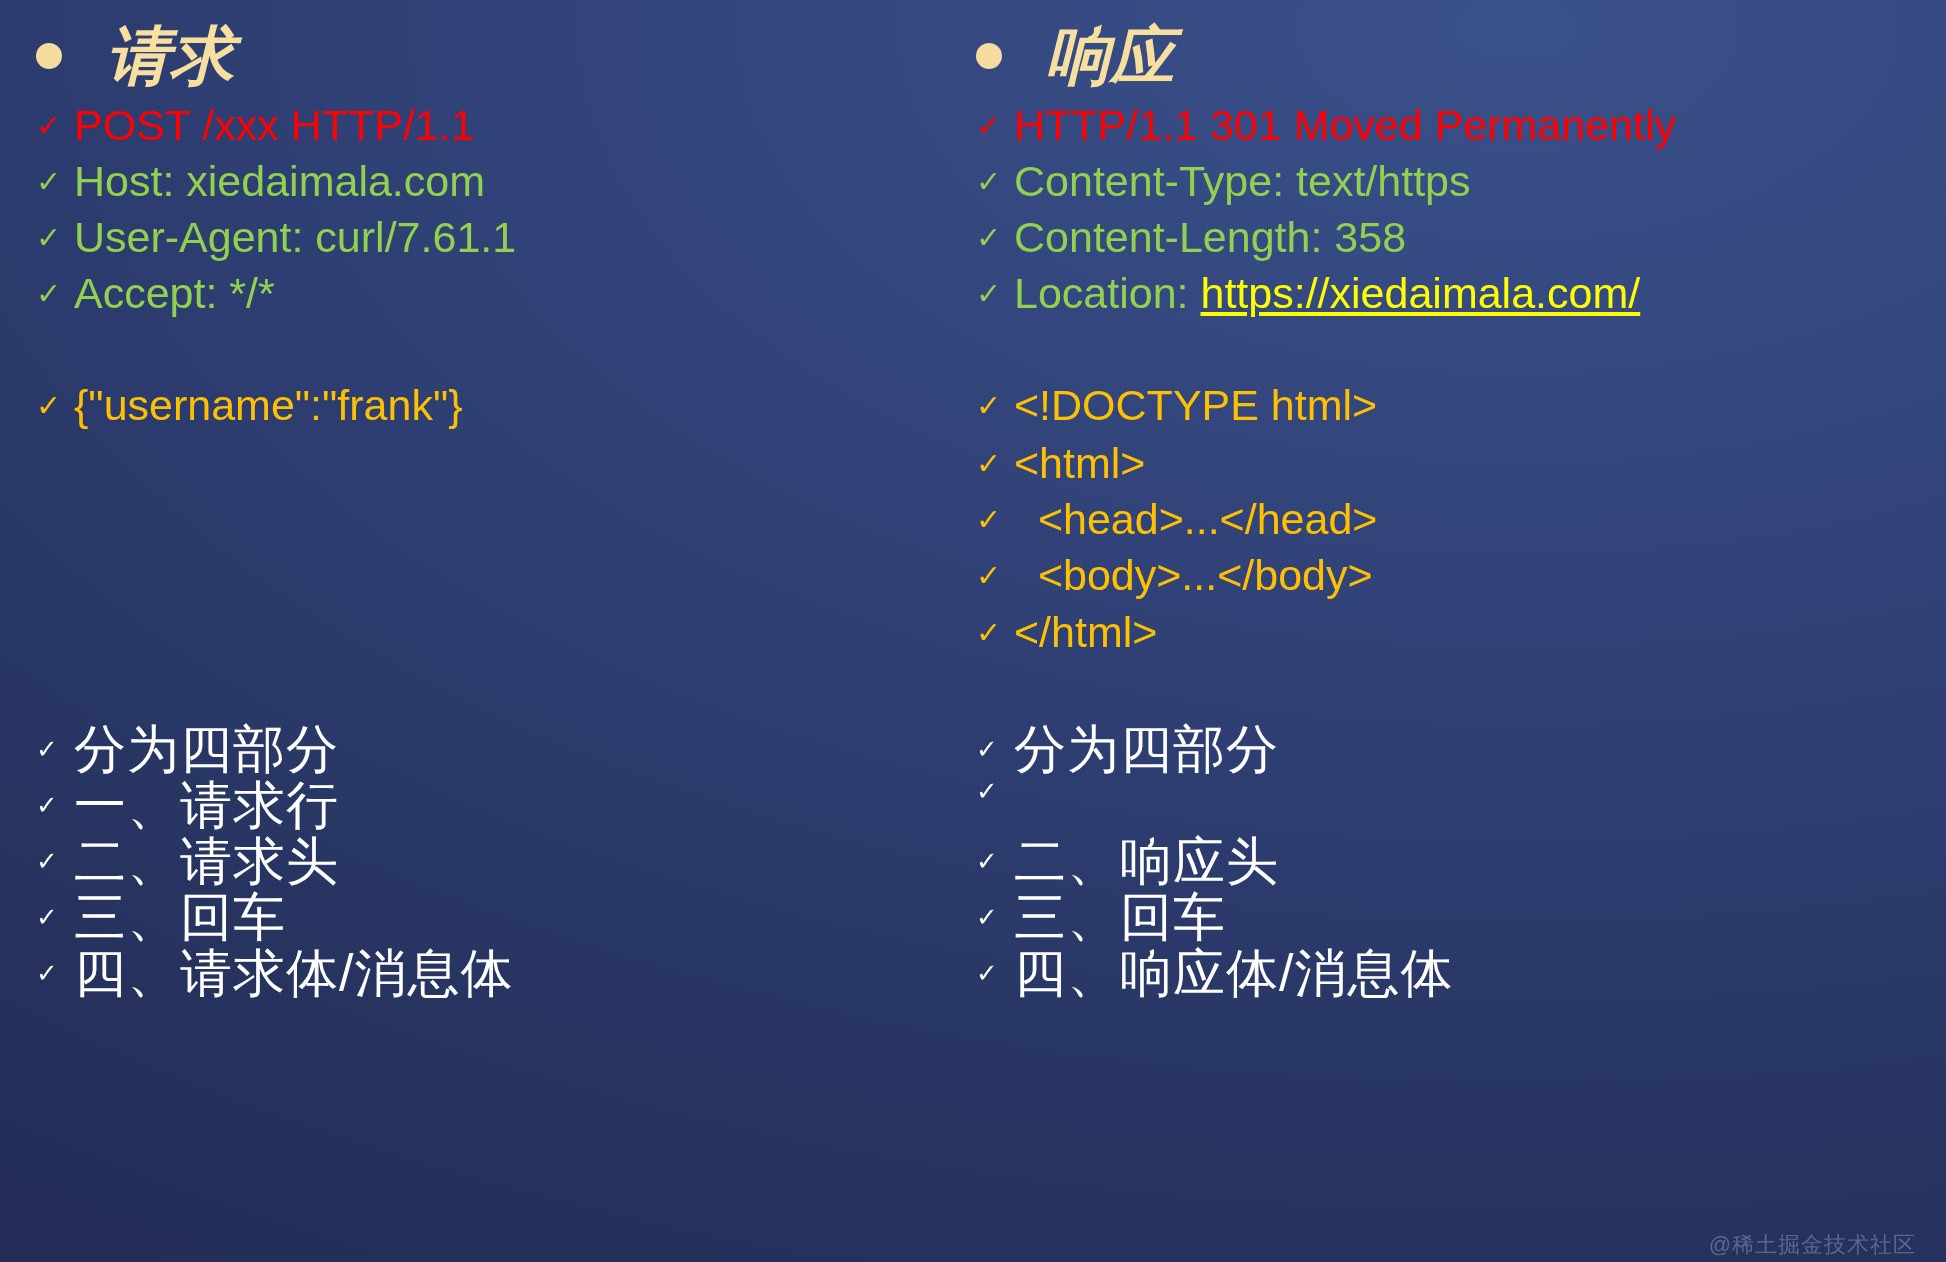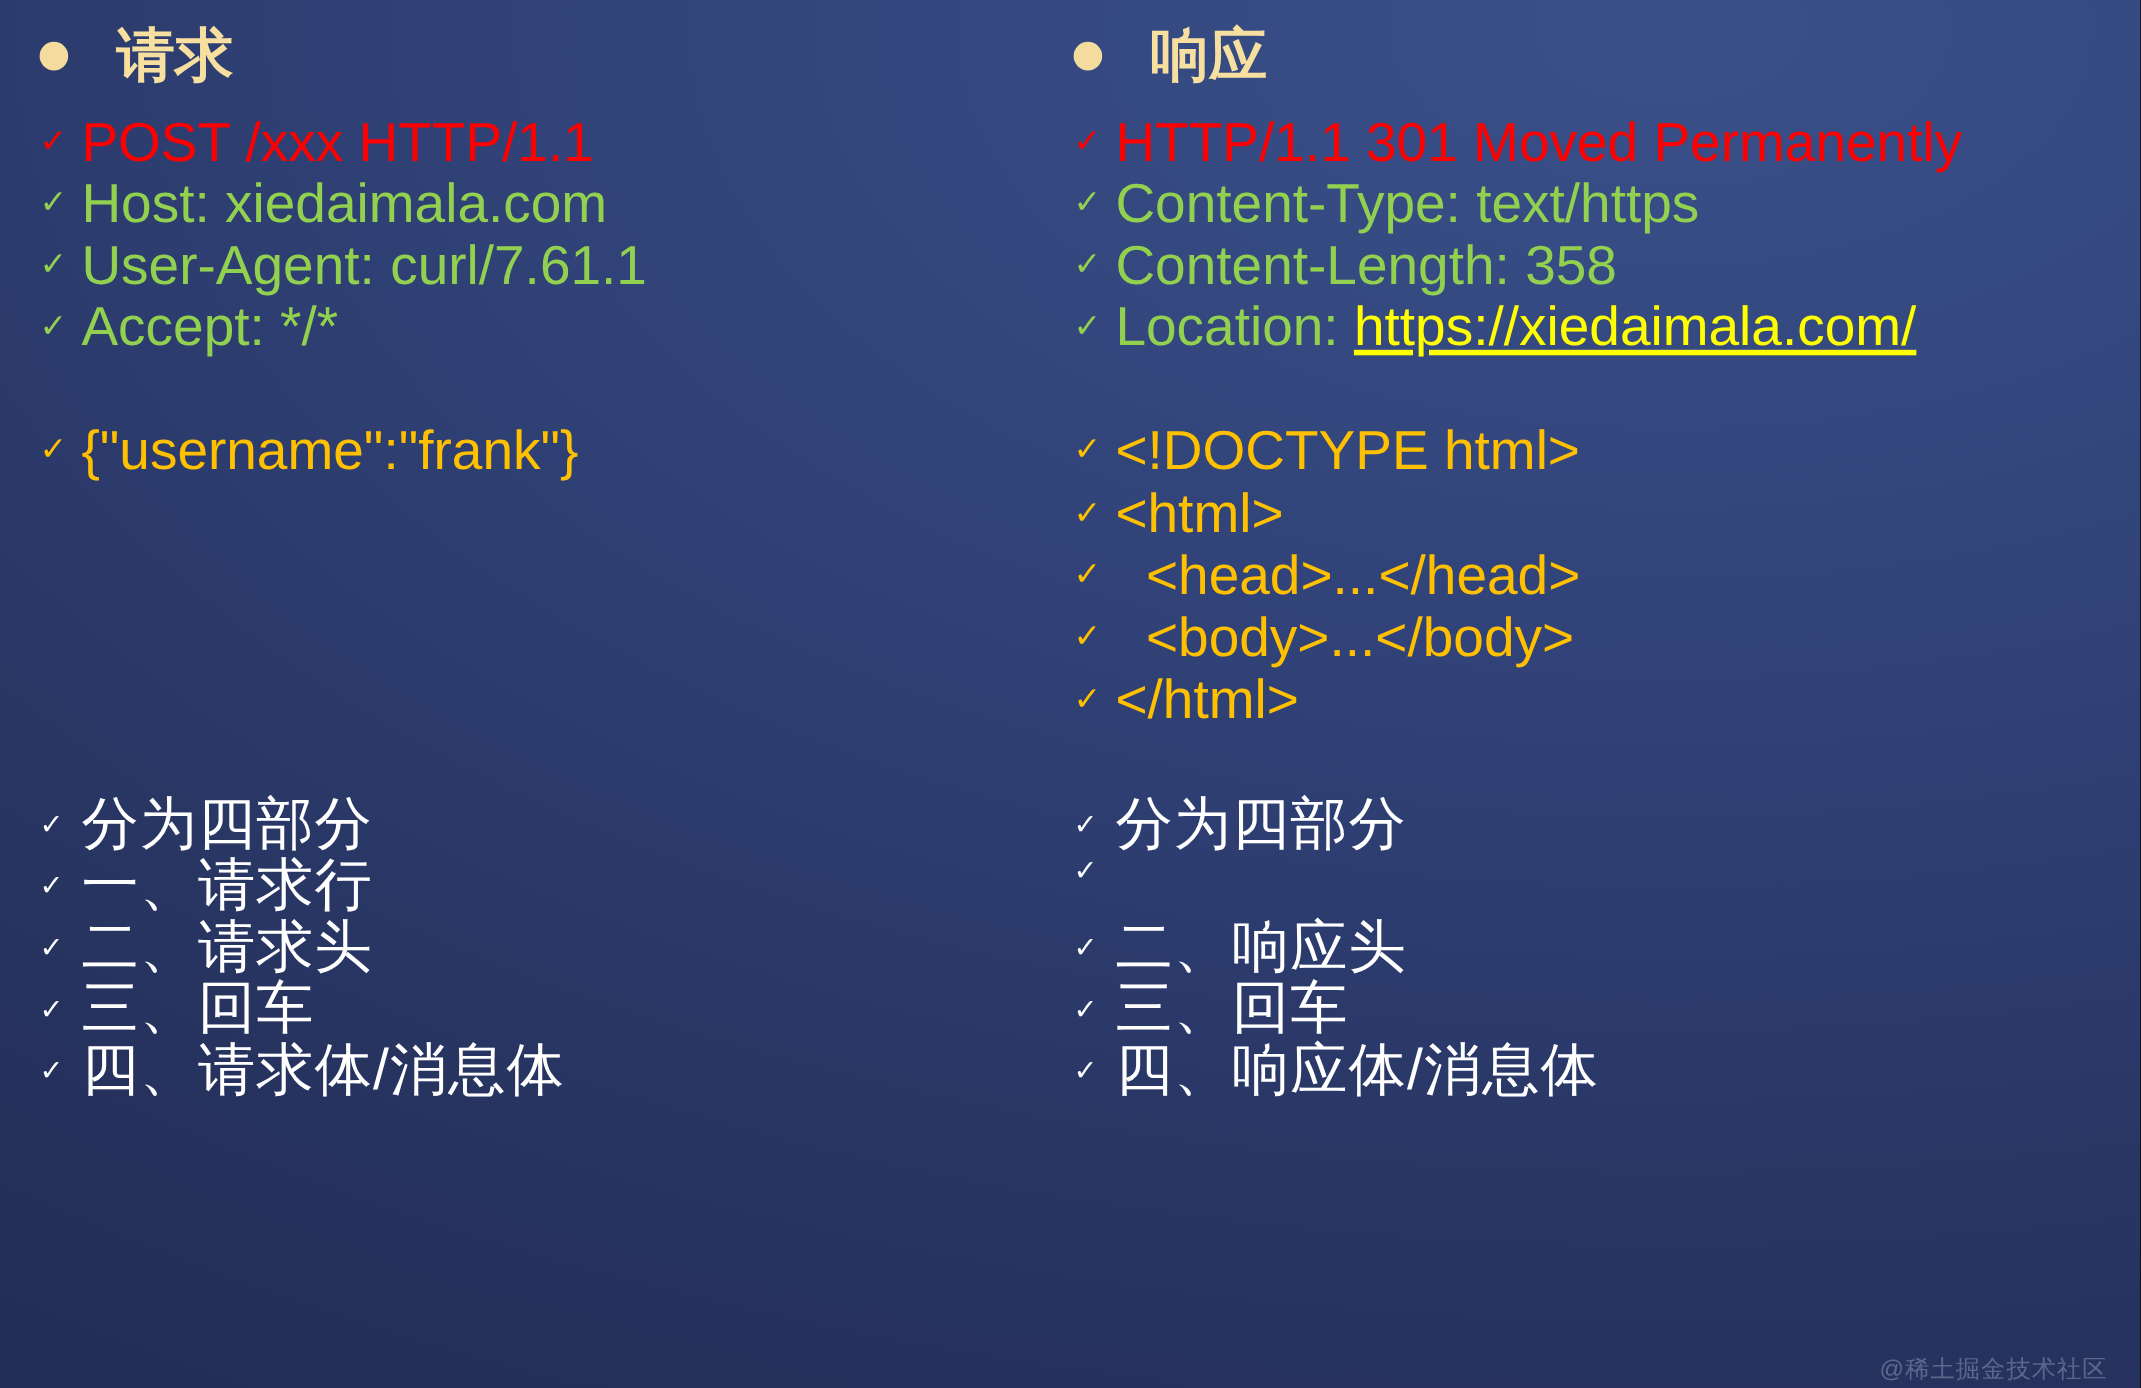--- a/index.html
+++ b/index.html
@@ -32,44 +32,45 @@
     align-items: center;
   }
   .bullet-dot {
     width: 26px;
     height: 26px;
     border-radius: 50%;
     background: #f5dc9e;
     flex: 0 0 auto;
   }
   .head-title {
-    font-size: 53px;
+    font-size: 64px;
     line-height: 1;
     font-weight: 700;
     color: #f7dfa0;
     white-space: nowrap;
+    font-style: italic;
   }
 
   
   .row {
     position: absolute;
     display: flex;
     align-items: center;
     white-space: nowrap;
   }
   .check {
     flex: 0 0 auto;
     width: 38px;
     font-size: 30px;
     line-height: 1;
     text-align: left;
   }
   .check.sm { font-size: 26px; }
   .rtext {
-    font-size: 50px;
+    font-size: 43px;
     line-height: 1.05;
     white-space: pre;
   }
   .rtext.cn {
     font-size: 52px;
     color: #ffffff;
     letter-spacing: 1px;
   }
 
   .c-red    { color: #ff0000; }

